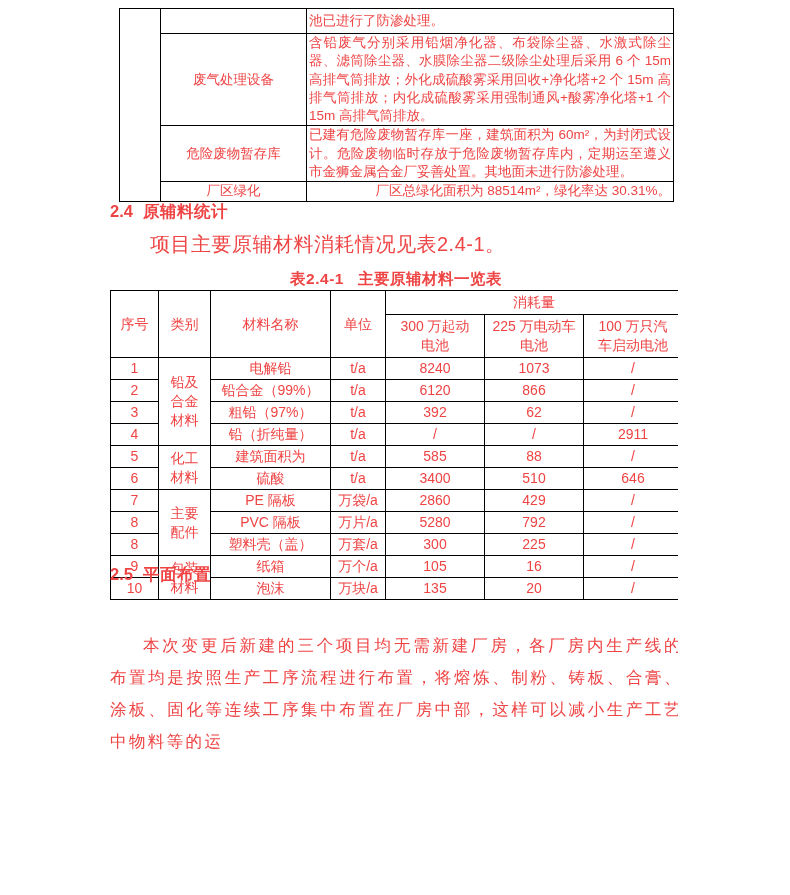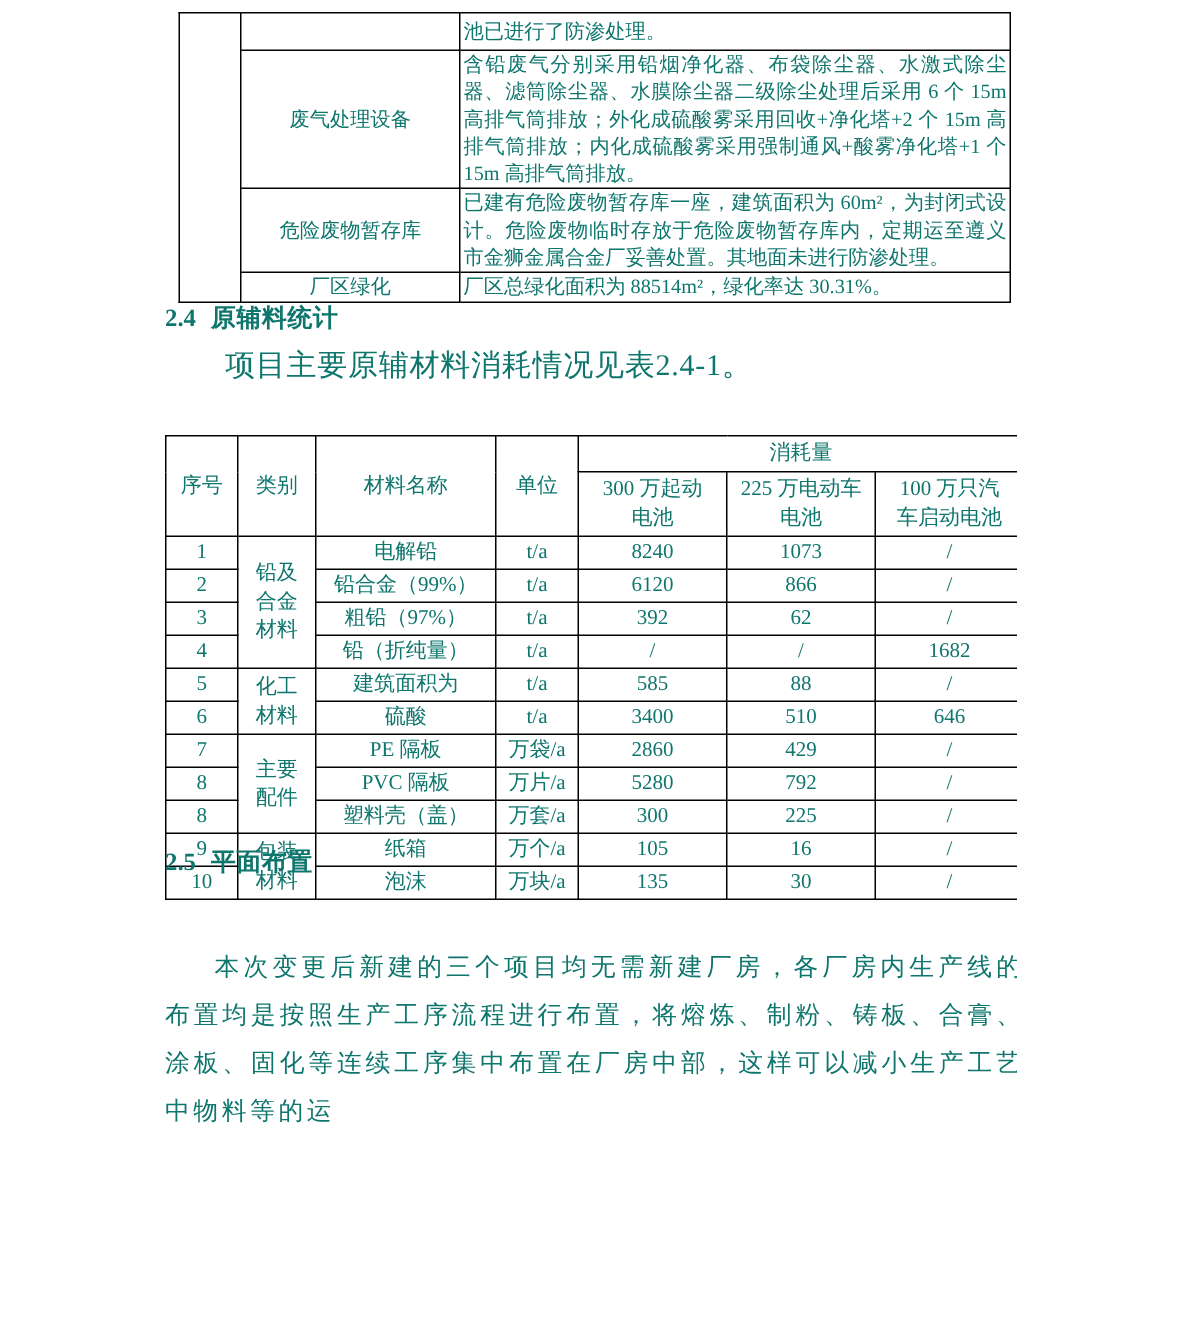--- a/index.html
+++ b/index.html
@@ -2,22 +2,22 @@
 <html><head>
 <meta charset="utf-8">
 <style>
   html, body { margin: 0; padding: 0; background: #fff; }
   .page {
     position: relative;
     width: 678px;
     height: 895px;
     background: #ffffff;
     overflow: hidden;
-    font-family: Liberation Serif, serif;
-    color: #0f766e;
+    font-family: Liberation Sans, sans-serif;
+    color: #ef4444;
   }
 
   
   .facility-table {
     position: absolute;
     left: 119px;
     top: 8px;
     width: 554px;
     border-collapse: collapse;
     table-layout: fixed;
@@ -26,21 +26,21 @@
   }
   .facility-table td {
     border: 1px solid #000;
     padding: 0 2px;
     vertical-align: middle;
     overflow: hidden;
   }
   .facility-table td.lbl { text-align: center; }
   .facility-table td.cnt { text-align: justify; }
   .facility-table td.cnt-left { text-align: left; }
-  .facility-table td.cnt-center { text-align: left; }
+  .facility-table td.cnt-center { text-align: right; }
   .ft-r1 { height: 25px; }
   .ft-r2 { height: 92px; }
   .ft-r3 { height: 54px; }
   .ft-r4 { height: 18px; }
 
   
   .sec-heading {
     position: absolute;
     left: 110px;
     font-weight: bold;
@@ -141,20 +141,23 @@
       </tr>
     </tbody>
   </table>
 
   <div class="sec-heading" style="top:201px;">
     <span class="sec-num">2.4</span><span>原辅料统计</span>
   </div>
 
   <p class="single-par" style="top:234px;">项目主要原辅材料消耗情况见表2.4-1。</p>
 
+  <div class="tbl-caption" style="top:269px;">
+    <span class="cap-label">表2.4-1</span><span>主要原辅材料一览表</span>
+  </div>
 
   <table class="main-table">
     <colgroup>
       <col style="width:48px">
       <col style="width:52px">
       <col style="width:120px">
       <col style="width:55px">
       <col style="width:99px">
       <col style="width:99px">
       <col style="width:99px">
@@ -202,21 +205,21 @@
         <td>392</td>
         <td>62</td>
         <td>/</td>
       </tr>
       <tr class="mt-dr">
         <td>4</td>
         <td>铅（折纯量）</td>
         <td>t/a</td>
         <td>/</td>
         <td>/</td>
-        <td>1682</td>
+        <td>2911</td>
       </tr>
       <tr class="mt-dr">
         <td>5</td>
         <td rowspan="2" class="wrap">化工
 材料</td>
         <td>建筑面积为</td>
         <td>t/a</td>
         <td>585</td>
         <td>88</td>
         <td>/</td>
@@ -263,21 +266,21 @@
         <td>万个/a</td>
         <td>105</td>
         <td>16</td>
         <td>/</td>
       </tr>
       <tr class="mt-dr">
         <td>10</td>
         <td>泡沫</td>
         <td>万块/a</td>
         <td>135</td>
-        <td>30</td>
+        <td>20</td>
         <td>/</td>
       </tr>
     </tbody>
   </table>
 
   <div class="sec-heading" style="top:564px;">
     <span class="sec-num">2.5</span><span>平面布置</span>
   </div>
 
   <div class="body-block" style="top:629px;">

